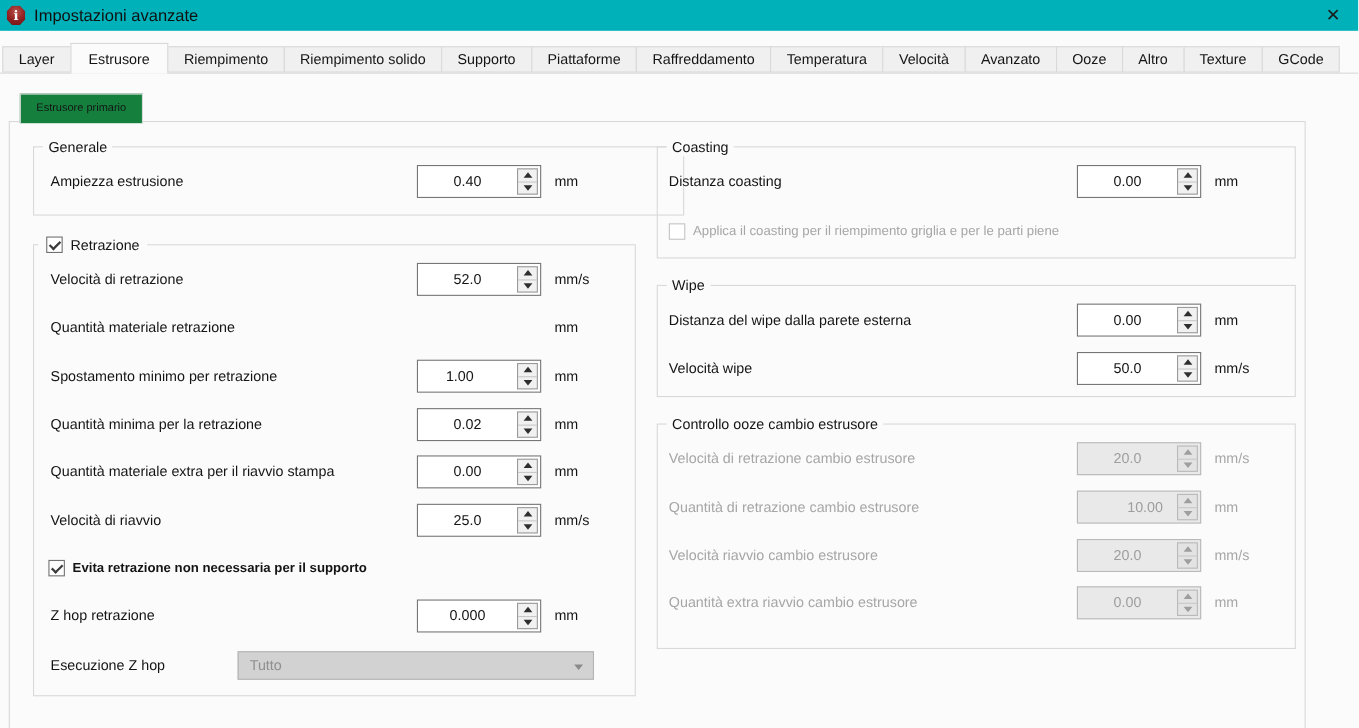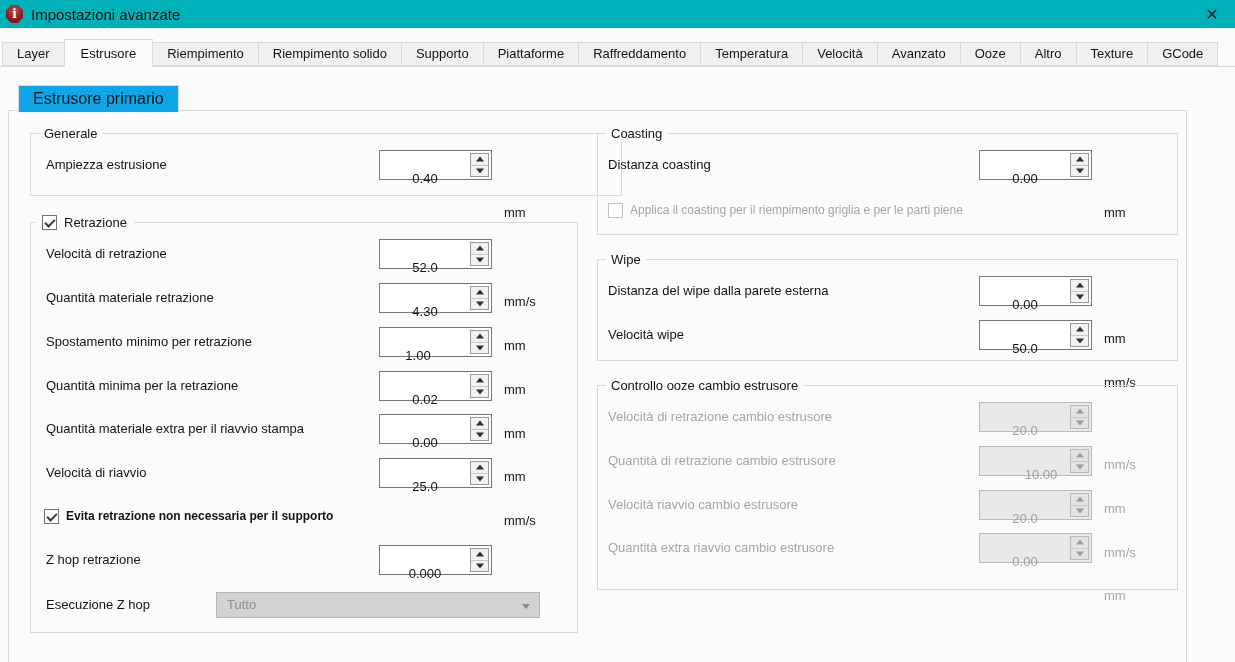--- a/index.html
+++ b/index.html
@@ -18,36 +18,36 @@
   .close-btn { position:absolute; right:8px; top:0; width:30px; height:28px; display:flex; align-items:center; justify-content:center;
     font-size:16px; color:#1c1c1c; cursor:default; }
 
   
   .main-pane { position:absolute; top:66px; left:0; width:1235px; height:596px; border-top:1px solid #d9d9d9; background:#fbfbfb; }
   .tabs { position:absolute; top:42px; left:3px; display:flex; z-index:3; }
   .tab { height:24px; line-height:22px; padding:0 14px; font-size:13px; background:#f0f0f0; border:1px solid #d9d9d9; margin-left:-1px; white-space:nowrap; }
   .tab.active { background:#fbfbfb; border-bottom:none; height:28px; margin-top:-3px; line-height:27px; padding:0 16px; z-index:4; }
 
   
-  .subtab { position:absolute; top:85px; left:18px; height:27px; line-height:25px; padding:0 14px; font-size:16px;
-    background:#0ea5e9; border:1px solid #d9d9d9; border-bottom:none; z-index:2; }
+  .subtab { position:absolute; top:85px; left:18px; height:27px; line-height:25px; padding:0 14px; font-size:10px;
+    background:#15803d; border:1px solid #d9d9d9; border-bottom:none; z-index:2; }
   .subpane { position:absolute; top:110px; left:8px; width:1179px; height:560px; border:1px solid #d9d9d9; background:#fbfbfb; z-index:1; }
 
   
   .group { position:absolute; border:1px solid #d9d9d9; z-index:2; }
   .group-title { position:absolute; top:-9px; left:8px; background:#fbfbfb; padding:0 5px; font-size:13px; line-height:17px; white-space:nowrap; }
   .group-legend { position:absolute; top:-10px; left:4px; background:#fbfbfb; padding:0 7px; display:flex; align-items:center; gap:7px; height:19px; font-size:13px; white-space:nowrap; }
 
   .row-label { position:absolute; font-size:13px; line-height:16px; white-space:nowrap; }
-  .unit { position:absolute; font-size:13px; line-height:16px;margin-top:48px; }
+  .unit { position:absolute; font-size:13px; line-height:16px; }
   .dim { color:#a6a6a6; }
 
   
   .spin { position:absolute; width:113px; height:30px; border:1px solid #767676; background:#fff; display:flex; }
-  .spin .val { flex:1; text-align:center; font-size:13px; line-height:27px;margin-top:14px; }
+  .spin .val { flex:1; text-align:center; font-size:13px; line-height:27px; }
   .spin .btns { width:19px; margin:2px 2px 2px 0; border:1px solid #9a9a9a; background:#f1f1f1; display:flex; flex-direction:column; }
   .sb { flex:1; position:relative; }
   .sb.up { border-bottom:1px solid #c8c8c8; }
   .sb::after { content:""; position:absolute; left:50%; top:50%; transform:translate(-50%,-50%); width:0; height:0; }
   .sb.up::after { border-left:4px solid transparent; border-right:4px solid transparent; border-bottom:5px solid #2e2e2e; }
   .sb.down::after { border-left:4px solid transparent; border-right:4px solid transparent; border-top:5px solid #2e2e2e; }
   .spin.disabled { border-color:#b9b9b9; background:#e9e9e9; }
   .spin.disabled .val { color:#9e9e9e; }
   .spin.disabled .btns { border-color:#b9b9b9; background:#e3e3e3; }
   .spin.disabled .sb.up::after { border-bottom-color:#9e9e9e; }
@@ -126,27 +126,20 @@
     <div class="spin" style="left:348px; top:16px;">
       <span class="val">52.0</span>
       <span class="btns">
           <span class="sb up"></span>
           <span class="sb down"></span>
         </span>
     </div>
     <div class="unit" style="left:473px; top:23px;">mm/s</div>
 
     <div class="row-label" style="left:15px; top:67px;">Quantità materiale retrazione</div>
-    <div class="spin" style="left:348px; top:60px;">
-      <span class="val">4.30</span>
-      <span class="btns">
-          <span class="sb up"></span>
-          <span class="sb down"></span>
-        </span>
-    </div>
     <div class="unit" style="left:473px; top:67px;">mm</div>
 
     <div class="row-label" style="left:15px; top:111px;">Spostamento minimo per retrazione</div>
     <div class="spin" style="left:348px; top:104px;gap:14px;">
       <span class="val">1.00</span>
       <span class="btns">
           <span class="sb up"></span>
           <span class="sb down"></span>
         </span>
     </div>

